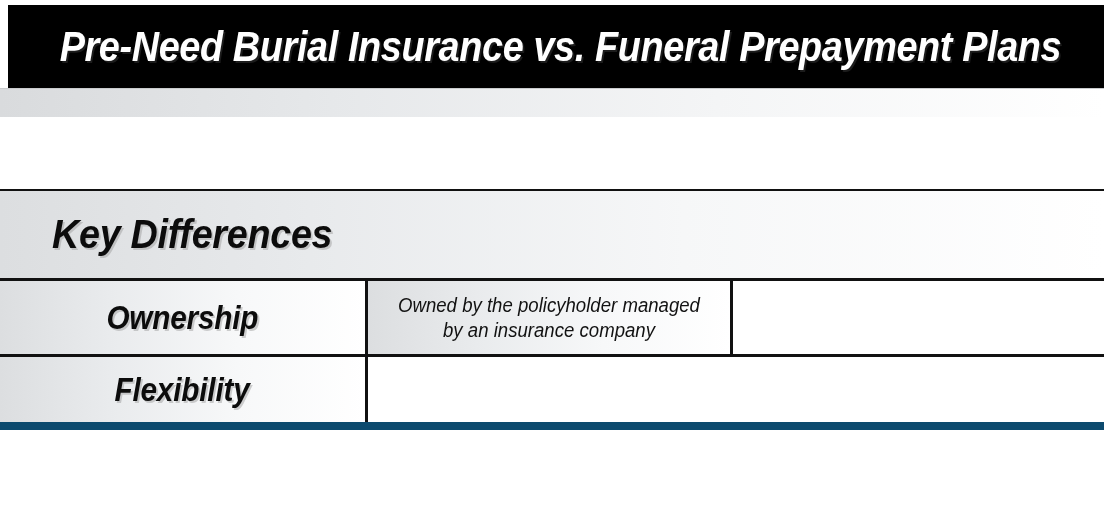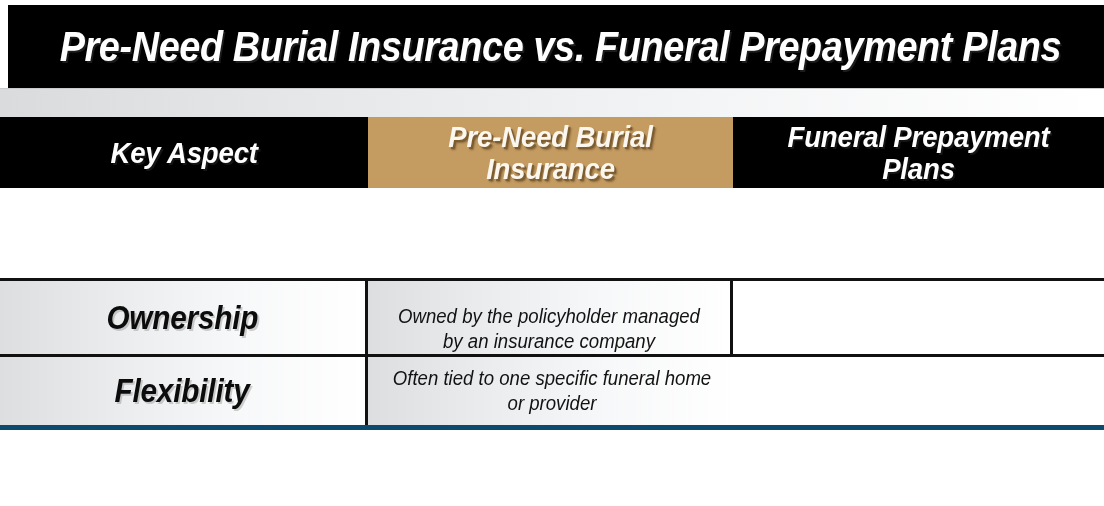--- a/index.html
+++ b/index.html
@@ -133,39 +133,38 @@
     width: 1104px;
     height: 228px;
   }
   .row {
     display: flex;
     width: 1104px;
     height: 76px;
     border-top: 3px solid #111111;
     box-sizing: border-box;
   }
-  .row:last-child { border-bottom: 5px solid #0c4a6e; }
+  .row:last-child { border-bottom: 8px solid #0c4a6e; }
 
   .cell {
     display: flex;
     align-items: center;
     justify-content: center;
     text-align: center;
     box-sizing: border-box;
     padding: 0 6px;
     background: linear-gradient(to right, #dcdee0 0%, #e9ebed 30%, #f7f8f9 65%, #ffffff 100%);
   }
   .cell-aspect {
     width: 368px;
     border-right: 3px solid #111111;
   }
   .cell-col2 {
     width: 365px;
     border-right: 3px solid #111111;
-    align-items: flex-end;
   }
   .cell-col3 {
     width: 368px;
   }
 
   .aspect-text {
     color: #0c0c0c;
     font-family: "Liberation Sans Narrow", "Liberation Sans", sans-serif;
     font-weight: 900;
     font-style: italic;
@@ -191,48 +190,37 @@
 <body>
 
 <div class="infographic">
 
   <div class="title-band">
     <div class="title-text">Pre-Need Burial Insurance vs. Funeral Prepayment Plans</div>
   </div>
 
   <div class="gap-strip"></div>
 
-  <div class="header-row">
-    <div class="hcell hcell-1">
-      <span class="hcell-text">Key Aspect</span>
-    </div>
-    <div class="hcell hcell-2">
-      <span class="hcell-text">Pre-Need Burial Insurance</span>
-    </div>
-    <div class="hcell hcell-3">
-      <span class="hcell-text">Funeral Prepayment Plans</span>
-    </div>
+
+  <div class="section-band">
+    <div class="section-title">Key Differences</div>
   </div>
-
 
   <div class="body-rows">
 
     <div class="row">
       <div class="cell cell-aspect">
         <span class="aspect-text">Ownership</span>
       </div>
       <div class="cell cell-col2">
         <span class="cell-text">Owned by the policyholder managed by an insurance company</span>
       </div>
     </div>
 
 
     <div class="row">
       <div class="cell cell-aspect">
         <span class="aspect-text">Flexibility</span>
       </div>
-      <div class="cell cell-col3">
-        <span class="cell-text">Often tied to one specific funeral home or provider</span>
-      </div>
     </div>
 
   </div>
 </div>
 
 </body></html>

